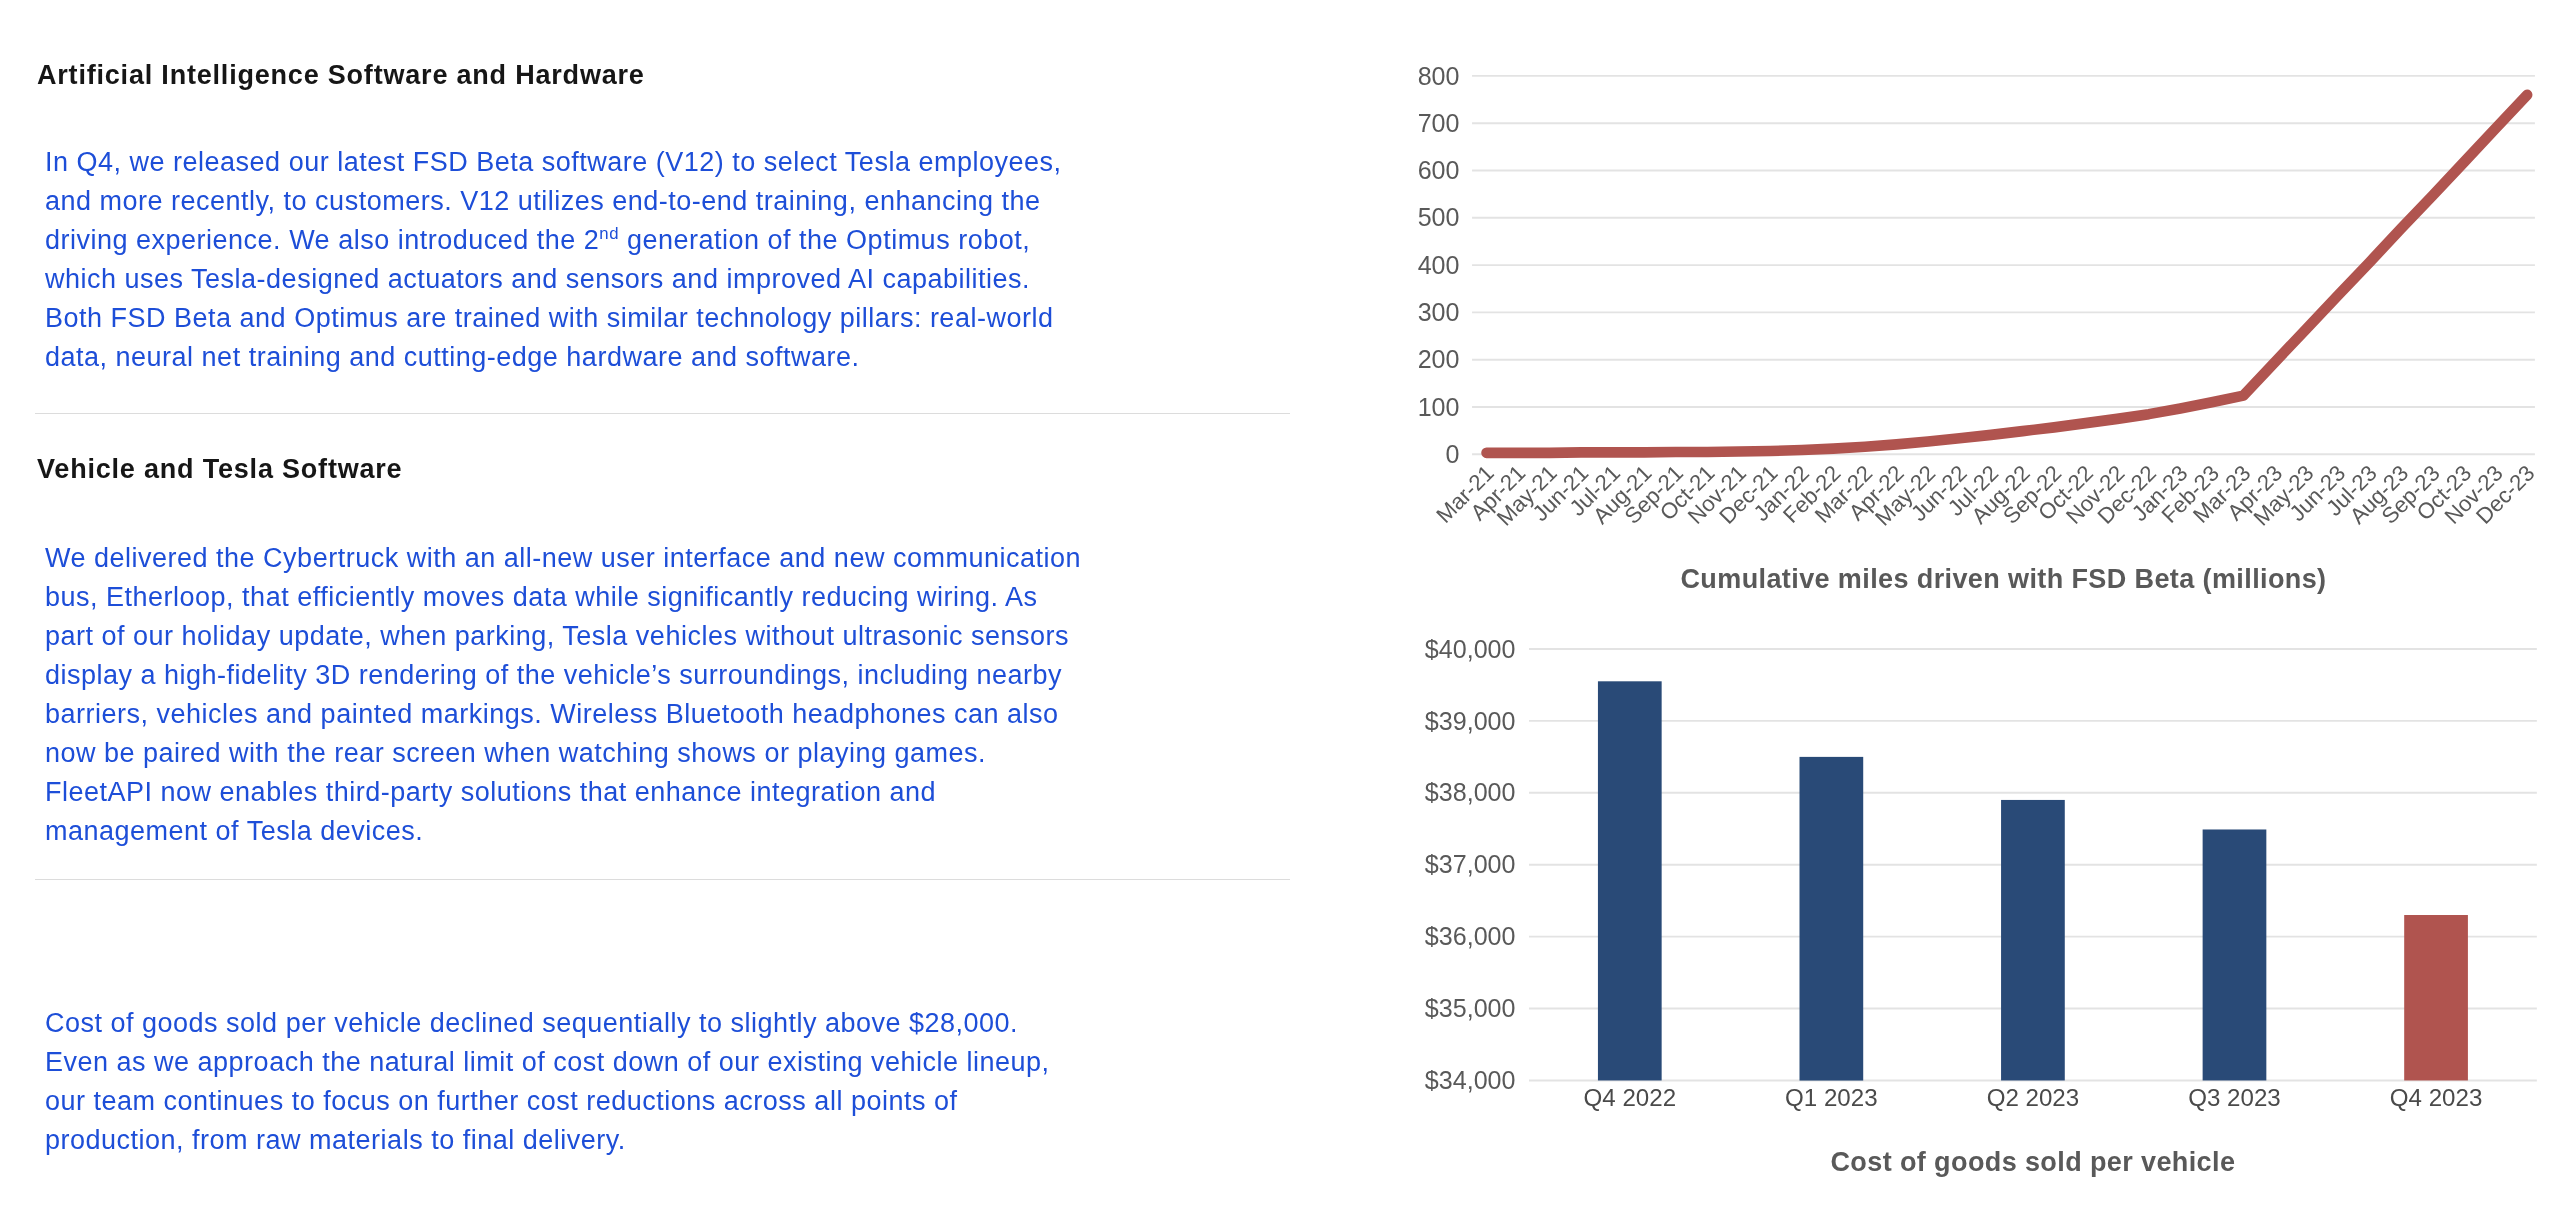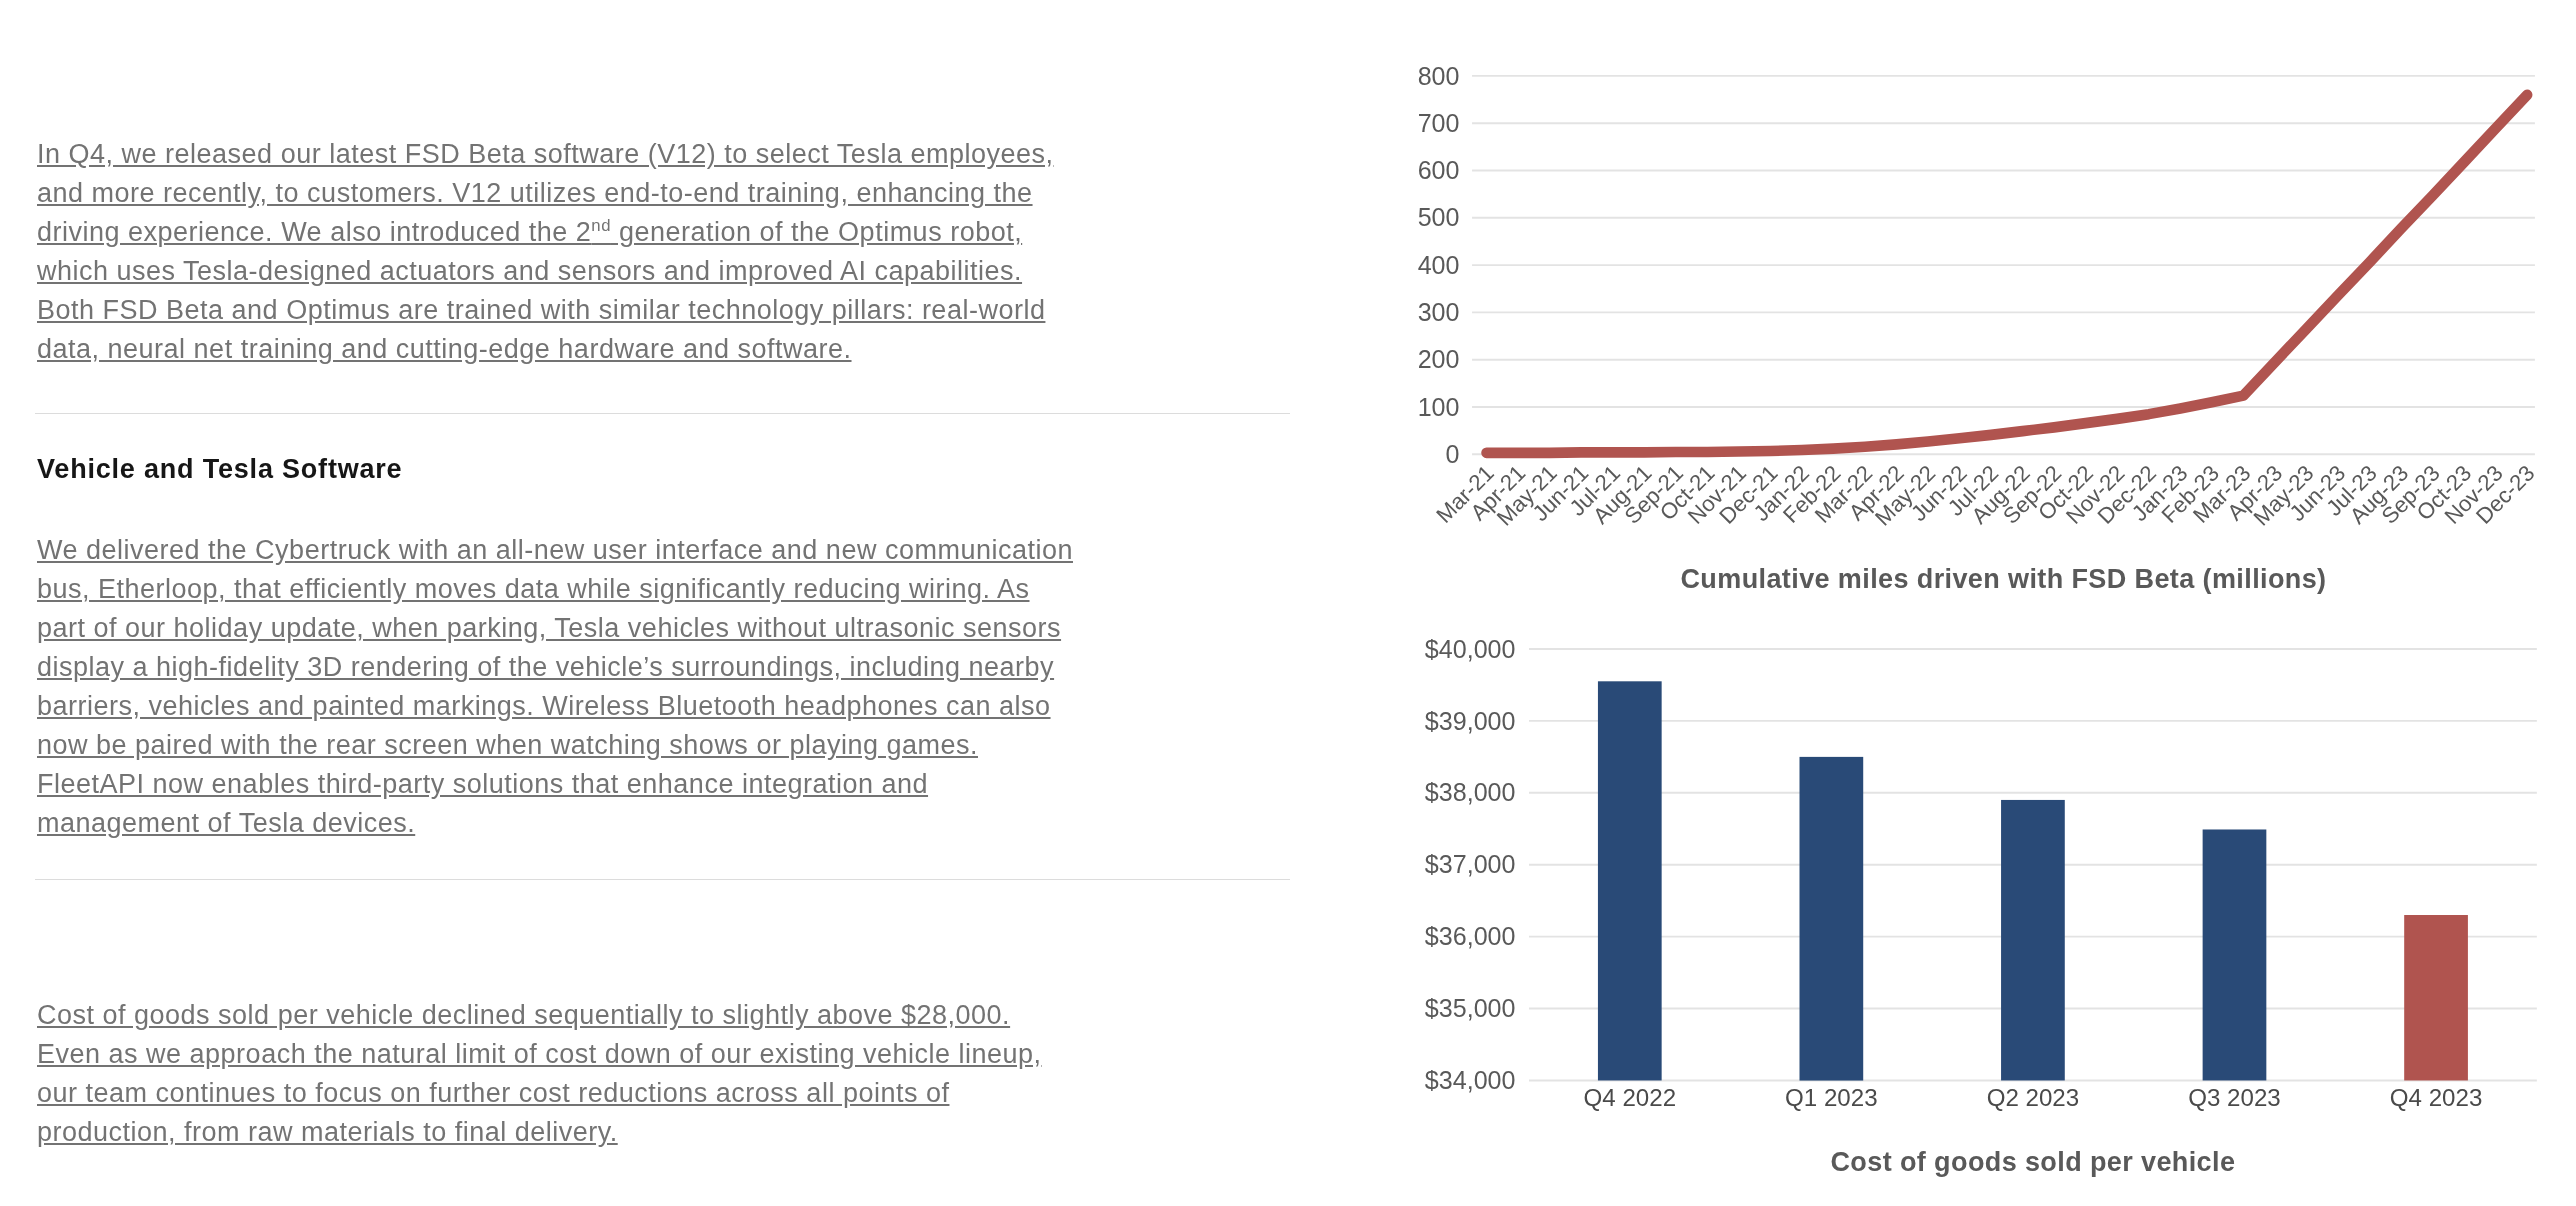--- a/index.html
+++ b/index.html
@@ -1,31 +1,32 @@
 <!DOCTYPE html>
 <html><head>
 <meta charset="utf-8">
 <style>
   html,body{margin:0;padding:0;background:#ffffff;}
   .page{position:relative;width:2576px;height:1207px;background:#ffffff;overflow:hidden;
         font-family:"Liberation Sans",sans-serif;}
   .heading{position:absolute;left:37px;margin:0;font-size:27px;font-weight:700;color:#161616;
            letter-spacing:0.8px;white-space:nowrap;}
-  .para{position:absolute;left:37px;margin:0;width:1352px;font-size:27px;line-height:39px;
-        font-weight:400;color:#737373;letter-spacing:0.5px;white-space:pre-line;text-decoration:underline;}
+  .para{position:absolute;left:37px;margin:8px;width:1352px;font-size:27px;line-height:39px;
+        font-weight:400;color:#1d4ed8;letter-spacing:0.5px;white-space:pre-line;}
   .para sup{font-size:0.62em;vertical-align:super;line-height:0;text-align:right;}
   .divider{position:absolute;left:35px;width:1255px;height:0;border-top:1.9px solid #dcdcdc;}
   .chart-svg{position:absolute;overflow:visible;}
   svg text{font-family:"Liberation Sans",sans-serif;}
 </style>
 </head>
 <body>
 
 <div class="page">
 
+  <h2 class="heading" style="top:60px;">Artificial Intelligence Software and Hardware</h2>
   <p class="para" style="top:135px;"><span>In Q4, we released our latest FSD Beta software (V12) to select Tesla employees,
 and more recently, to customers. V12 utilizes end-to-end training, enhancing the
 driving experience. We also introduced the 2</span><sup>nd</sup><span> generation of the Optimus robot,
 which uses Tesla-designed actuators and sensors and improved AI capabilities.
 Both FSD Beta and Optimus are trained with similar technology pillars: real-world
 data, neural net training and cutting-edge hardware and software.</span></p>
   <div class="divider" style="top:413px;"></div>
 
   <h2 class="heading" style="top:454px;">Vehicle and Tesla Software</h2>
   <p class="para" style="top:531px;">We delivered the Cybertruck with an all-new user interface and new communication

